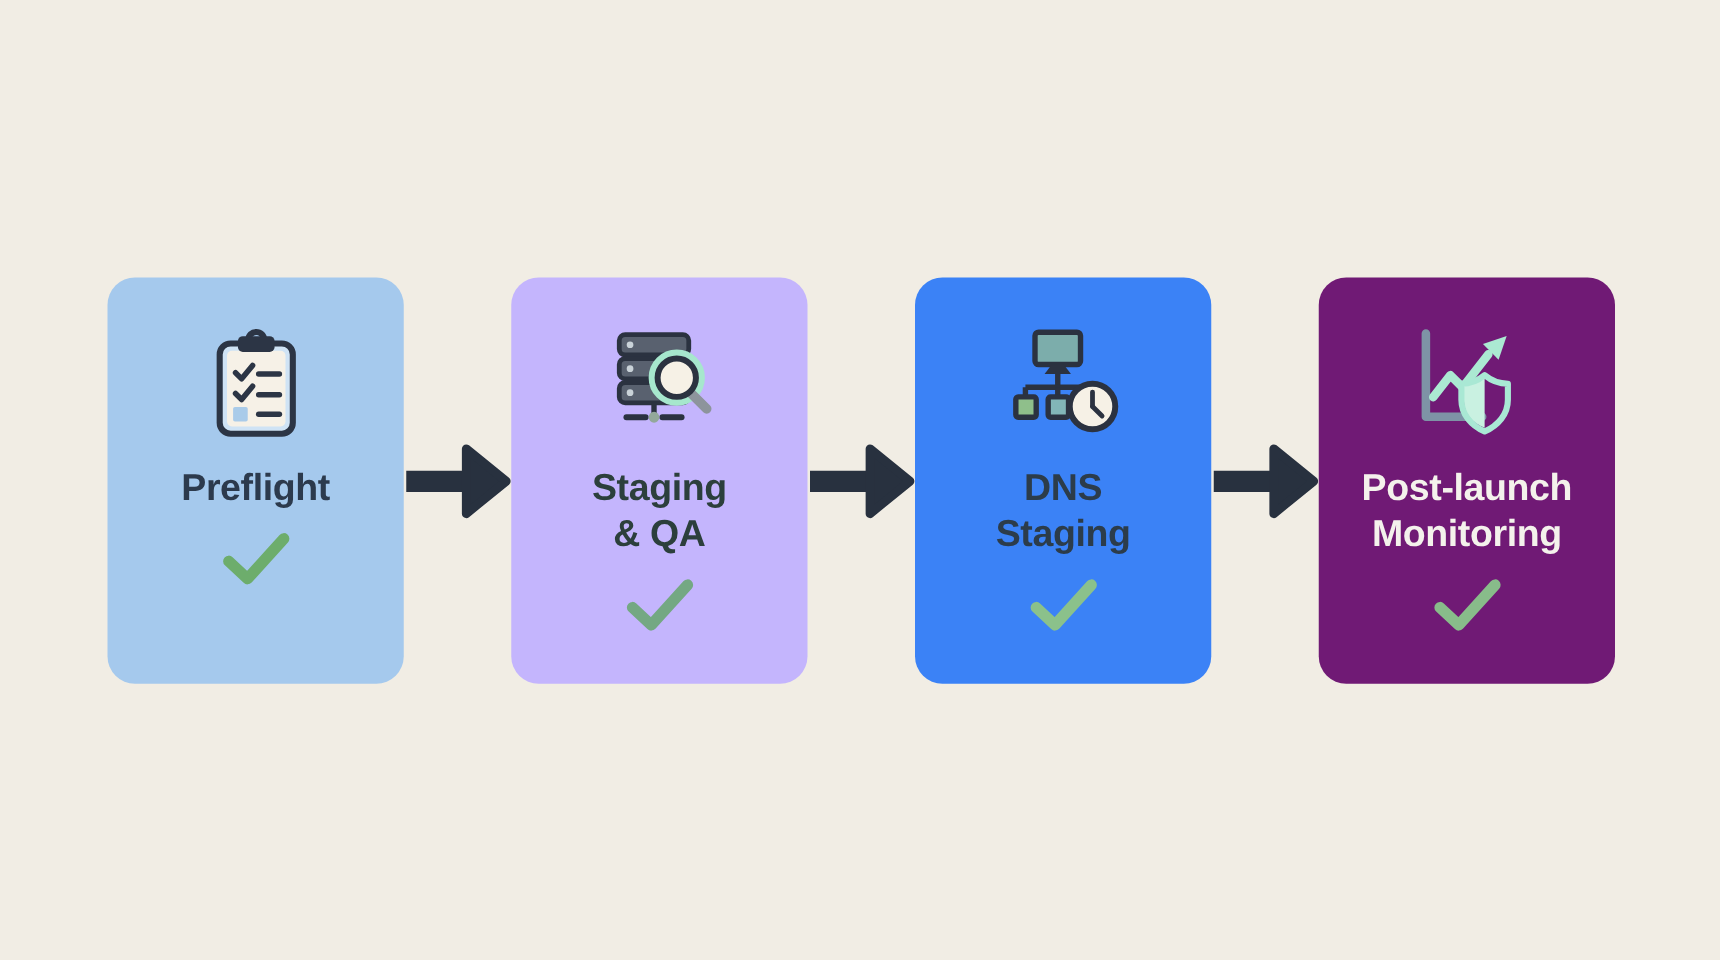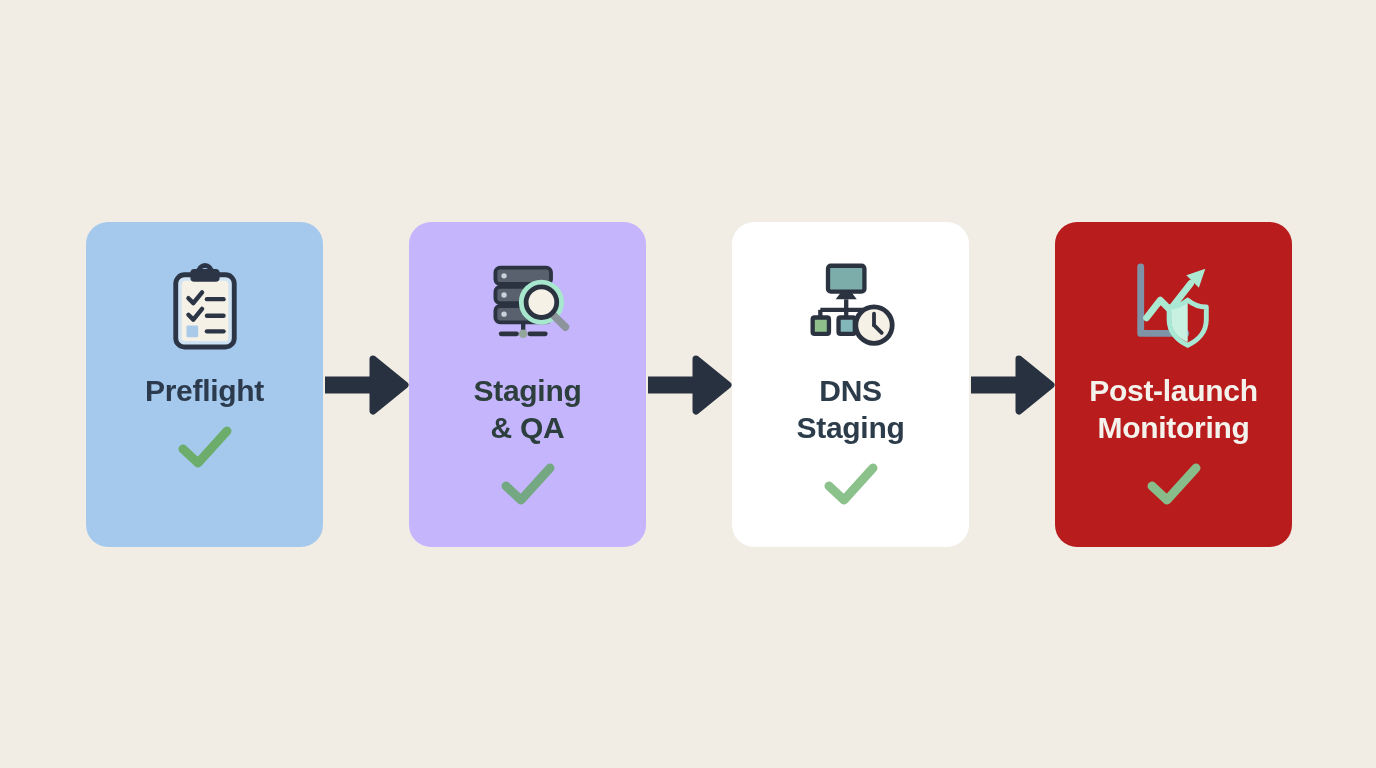--- a/index.html
+++ b/index.html
@@ -96,21 +96,21 @@
       </div>
     </div>
 
     <div class="arrow">
       <svg width="86" height="78" viewBox="0 0 86 78">
         <path d="M2 39 H52" stroke="#28313f" stroke-width="17"></path>
         <path d="M50 13 L82 39 L50 65 Z" fill="#28313f" stroke="#28313f" stroke-width="7" stroke-linejoin="round"></path>
       </svg>
     </div>
 
-    <div class="card" style="background: #ffffff;">
+    <div class="card" style="background: #3b82f6;">
       <div class="icon-wrap">
         <svg width="100" height="92" viewBox="0 0 104 96">
           <rect x="28" y="6" width="38" height="27" rx="3" fill="#7cadab" stroke="#2b3240" stroke-width="4.5"></rect>
           <path d="M42 33 L52 33 L58 41 L36 41 Z" fill="#2b3240"></path>
           <path d="M47 41 V52" stroke="#2b3240" stroke-width="4.5"></path>
           <path d="M20 52 H84" stroke="#2b3240" stroke-width="4.5"></path>
           <path d="M20 52 V60" stroke="#2b3240" stroke-width="4.5"></path>
           <path d="M47 52 V60" stroke="#2b3240" stroke-width="4.5"></path>
           <path d="M84 52 V60" stroke="#2b3240" stroke-width="4.5"></path>
           <rect x="12" y="60" width="17" height="17" rx="2" fill="#8fbf8b" stroke="#2b3240" stroke-width="4.5"></rect>
@@ -131,21 +131,21 @@
       </div>
     </div>
 
     <div class="arrow">
       <svg width="86" height="78" viewBox="0 0 86 78">
         <path d="M2 39 H52" stroke="#28313f" stroke-width="17"></path>
         <path d="M50 13 L82 39 L50 65 Z" fill="#28313f" stroke="#28313f" stroke-width="7" stroke-linejoin="round"></path>
       </svg>
     </div>
 
-    <div class="card" style="background: #b91c1c;">
+    <div class="card" style="background: #701a75;">
       <div class="icon-wrap">
         <svg width="96" height="94" viewBox="0 0 96 96">
           <path d="M14 8 V76 H60" fill="none" stroke="#7e93a6" stroke-width="7" stroke-linecap="round" stroke-linejoin="round"></path>
           <path d="M20 60 L34 42 L44 52 L65 25" fill="none" stroke="#abe9d2" stroke-width="7" stroke-linecap="round" stroke-linejoin="round"></path>
           <path d="M80 10 L60.6 16.6 L73.4 29.4 Z" fill="#abe9d2"></path>
           <path d="M62 44 C57 48 50 50 45 50 L45 62 C45 73 52 81 62 85 Z" fill="#c9f1e1"></path>
           <path d="M62 42 C68 47 75 49 81 49 L81 62 C81 74 73 83 62 88 C51 83 43 74 43 62 L43 49 C49 49 56 47 62 42 Z" fill="none" stroke="#a9e8d4" stroke-width="5" stroke-linejoin="round"></path>
         </svg>
       </div>
       <div class="title" style="color: rgb(244, 242, 236);">

